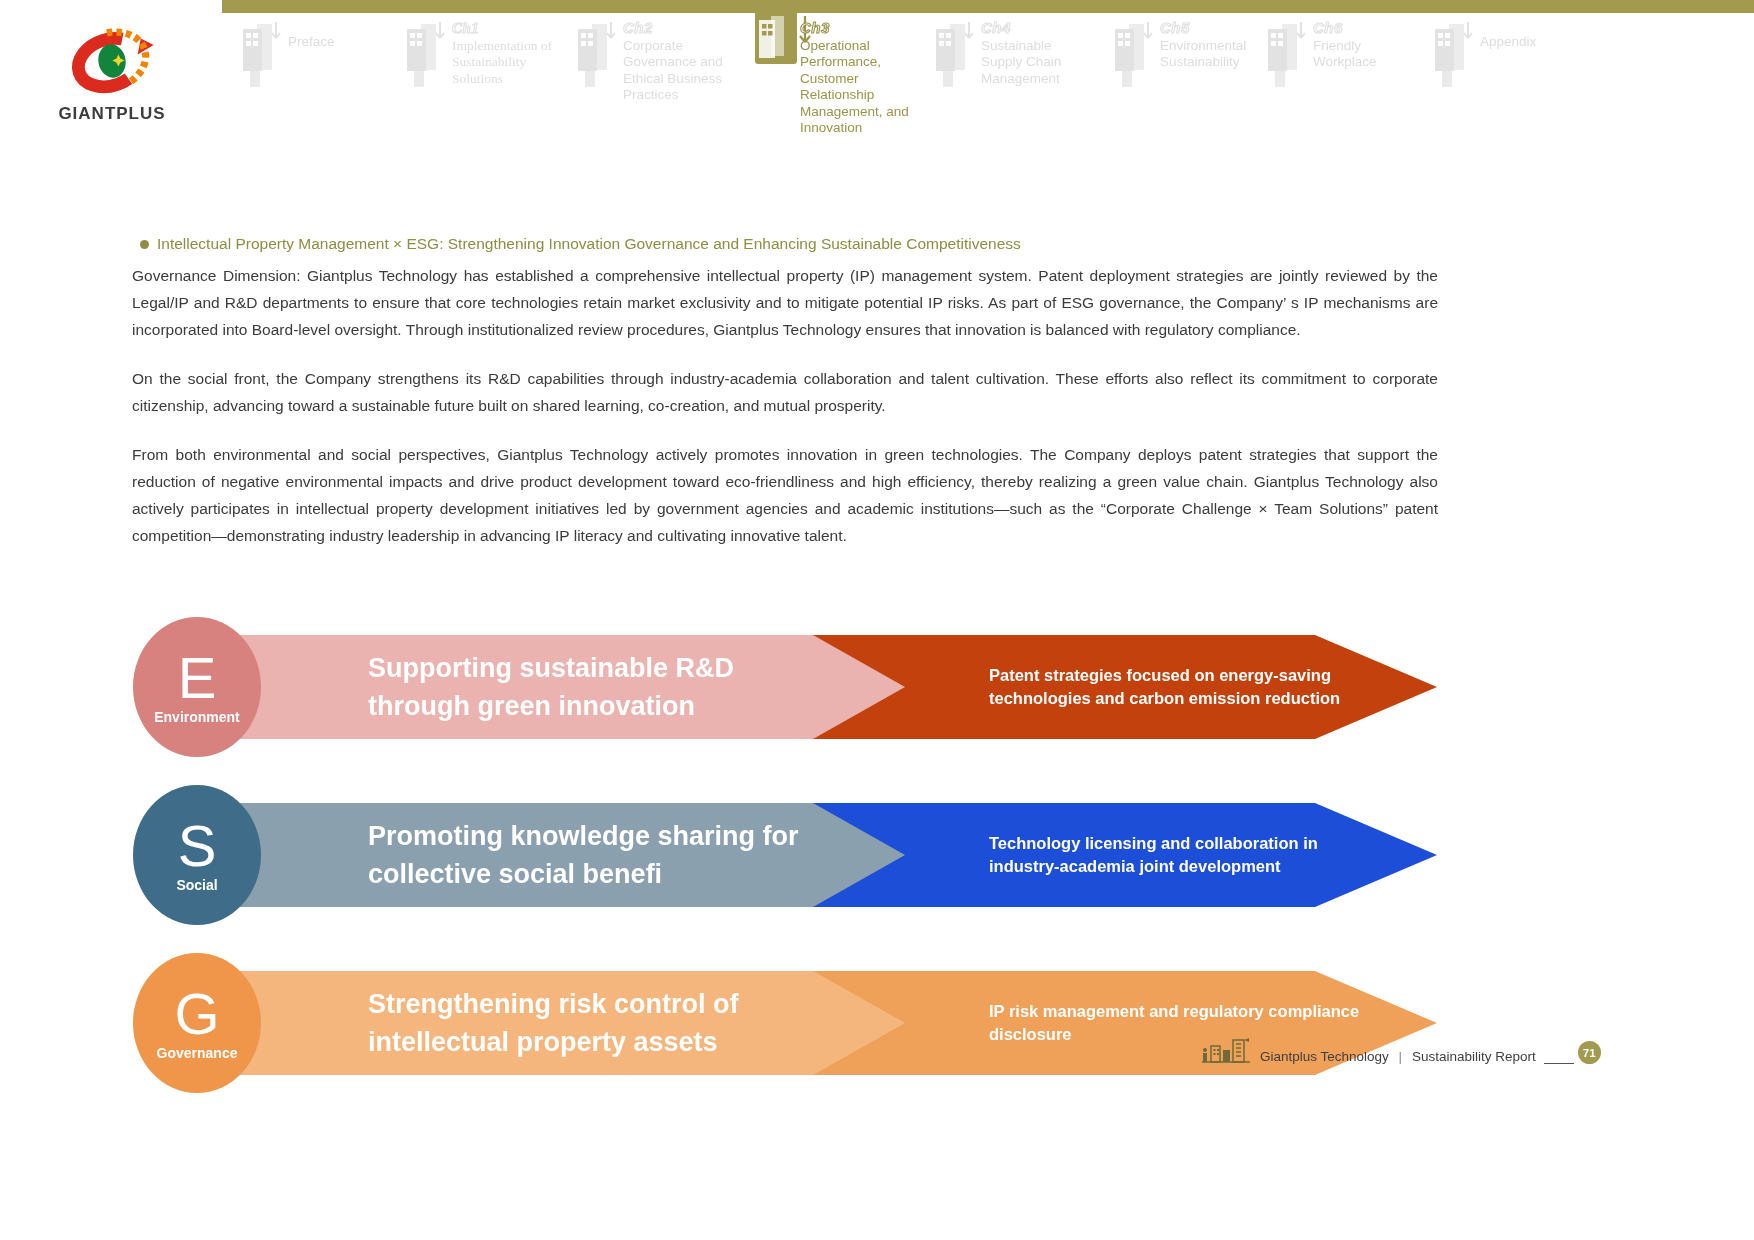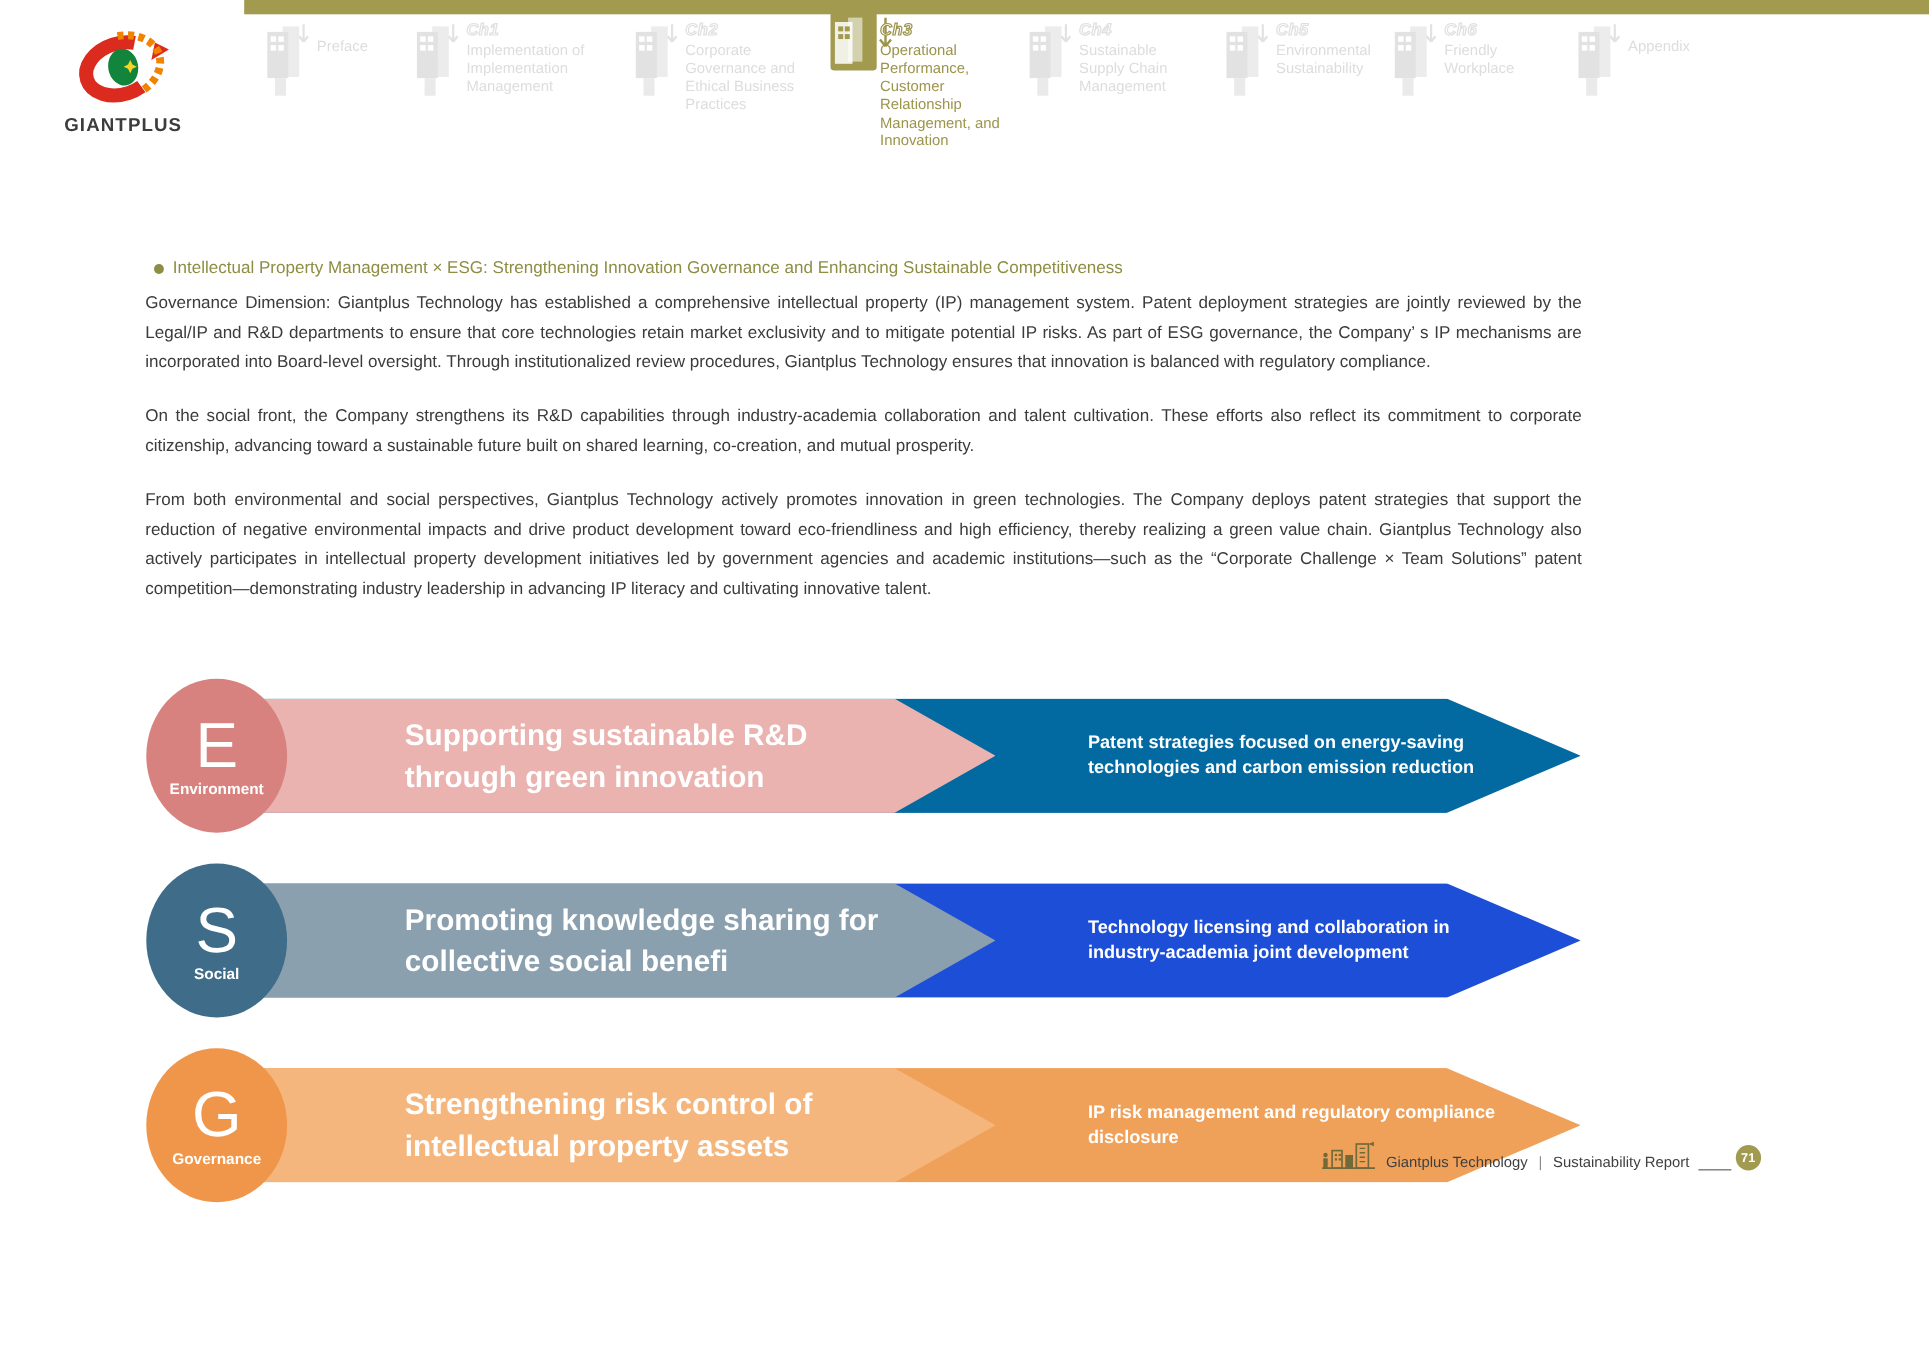--- a/index.html
+++ b/index.html
@@ -18,21 +18,21 @@
   
   .nav-item { position:absolute; top:20px; display:flex; align-items:flex-start; }
   .nav-icon { flex:0 0 auto; margin-right:4px; }
   .nav-text { font-size:13.5px; line-height:16.5px; color:#dddddd; font-weight:400; }
   .ch-num { font-style:italic; font-weight:700; font-size:15px; --stroke:#e0e0e0; color:var(--stroke);
             margin-bottom:1px; letter-spacing:.5px; }
   @supports (-webkit-text-stroke: 1px black) {
     .ch-num { -webkit-text-stroke:1.1px var(--stroke); color:#ffffff; }
   }
   .nav-0 { left:240px; } .nav-0 .nav-text { width:70px;  margin-top:14px; }
-  .nav-1 { left:376px; } .nav-1 .nav-text { width:125px; }
+  .nav-1 { left:404px;font-family:Liberation Serif, serif; } .nav-1 .nav-text { width:125px; }
   .nav-2 { left:575px; } .nav-2 .nav-text { width:122px; }
   .nav-3 { left:800px; } .nav-3 .nav-text { width:132px; }
   .nav-4 { left:933px;justify-content:flex-end; } .nav-4 .nav-text { width:108px; }
   .nav-5 { left:1112px; } .nav-5 .nav-text { width:118px; }
   .nav-6 { left:1265px; } .nav-6 .nav-text { width:88px; }
   .nav-7 { left:1432px; } .nav-7 .nav-text { width:80px; margin-top:14px; }
   .nav-active .nav-text { color:#9C944A; font-weight:400; }
   .nav-active .ch-num { --stroke:#9C944A; }
   .active-tab { position:absolute; left:755px; top:0; width:42px; height:64px; background:#A19A4F;
                 border-radius:0 0 3px 3px; }
@@ -46,21 +46,21 @@
   .body-copy { position:absolute; left:132px; top:262px; width:1306px; }
   .body-copy p { font-size:15.5px; line-height:27px; color:#3b3b3b; text-align:justify; margin-bottom:22px; }
 
   
   .esg-row { position:absolute; left:133px; width:1520px; height:140px; }
   .row-e { top:617px; } .row-s { top:785px; } .row-g { top:953px; }
   .band { position:absolute; left:72px; top:18px; width:1232px; height:104px;
           clip-path: polygon(0 0, calc(100% - 122px) 0, 100% 50%, calc(100% - 122px) 100%, 0 100%); }
   .band-arrow { position:absolute; left:0; top:0; width:700px; height:104px;
           clip-path: polygon(0 0, calc(100% - 92px) 0, 100% 50%, calc(100% - 92px) 100%, 0 100%); }
-  .row-e .band { background:#0369a1; } .row-e .band-arrow { background:#EAB3B0; }
+  .row-e .band { background:#c2410c; } .row-e .band-arrow { background:#EAB3B0; }
   .row-s .band { background:#1d4ed8; } .row-s .band-arrow { background:#8BA0AE; }
   .row-g .band { background:#F0A159; } .row-g .band-arrow { background:#F5B67E; }
   .esg-circle { position:absolute; left:0; top:0; width:128px; height:140px; border-radius:50%;
           display:flex; flex-direction:column; align-items:center; justify-content:center; color:#fff; }
   .row-e .esg-circle { background:#D8827F; }
   .row-s .esg-circle { background:#3F6D89; }
   .row-g .esg-circle { background:#F0964B; }
   .esg-letter { font-size:58px; font-weight:400; line-height:58px; }
   .esg-cat { font-size:14px; font-weight:700; margin-top:2px; }
   .band-title { position:absolute; left:163px; top:0; height:104px; display:flex; flex-direction:column;
@@ -117,21 +117,21 @@
         <rect x="3" y="9" width="19" height="42" fill="#e2e2e2"></rect>
         <rect x="6" y="13" width="5" height="5" fill="#fff"></rect>
           <rect x="13" y="13" width="5" height="5" fill="#fff"></rect>
         <rect x="6" y="21" width="5" height="5" fill="#fff"></rect>
           <rect x="13" y="21" width="5" height="5" fill="#fff"></rect>
         <rect x="10" y="51" width="10" height="16" fill="#eaeaea"></rect>
         <path d="M36 2 v16 m0 0 l-4 -5 m4 5 l4 -5" stroke="#e2e2e2" stroke-width="2" fill="none"></path>
       </svg>
       <div class="nav-text">
         <div class="ch-num">Ch1</div>
-        <div>Implementation of Implementation Management</div>
+        <div>Implementation of Sustainability Solutions</div>
       </div>
     </div>
 
     <div class="nav-item nav-2">
       <svg class="nav-icon" width="44" height="76" viewBox="0 0 44 76">
         <rect x="17" y="4" width="15" height="46" fill="#ececec"></rect>
         <rect x="3" y="9" width="19" height="42" fill="#e2e2e2"></rect>
         <rect x="6" y="13" width="5" height="5" fill="#fff"></rect>
           <rect x="13" y="13" width="5" height="5" fill="#fff"></rect>
         <rect x="6" y="21" width="5" height="5" fill="#fff"></rect>

